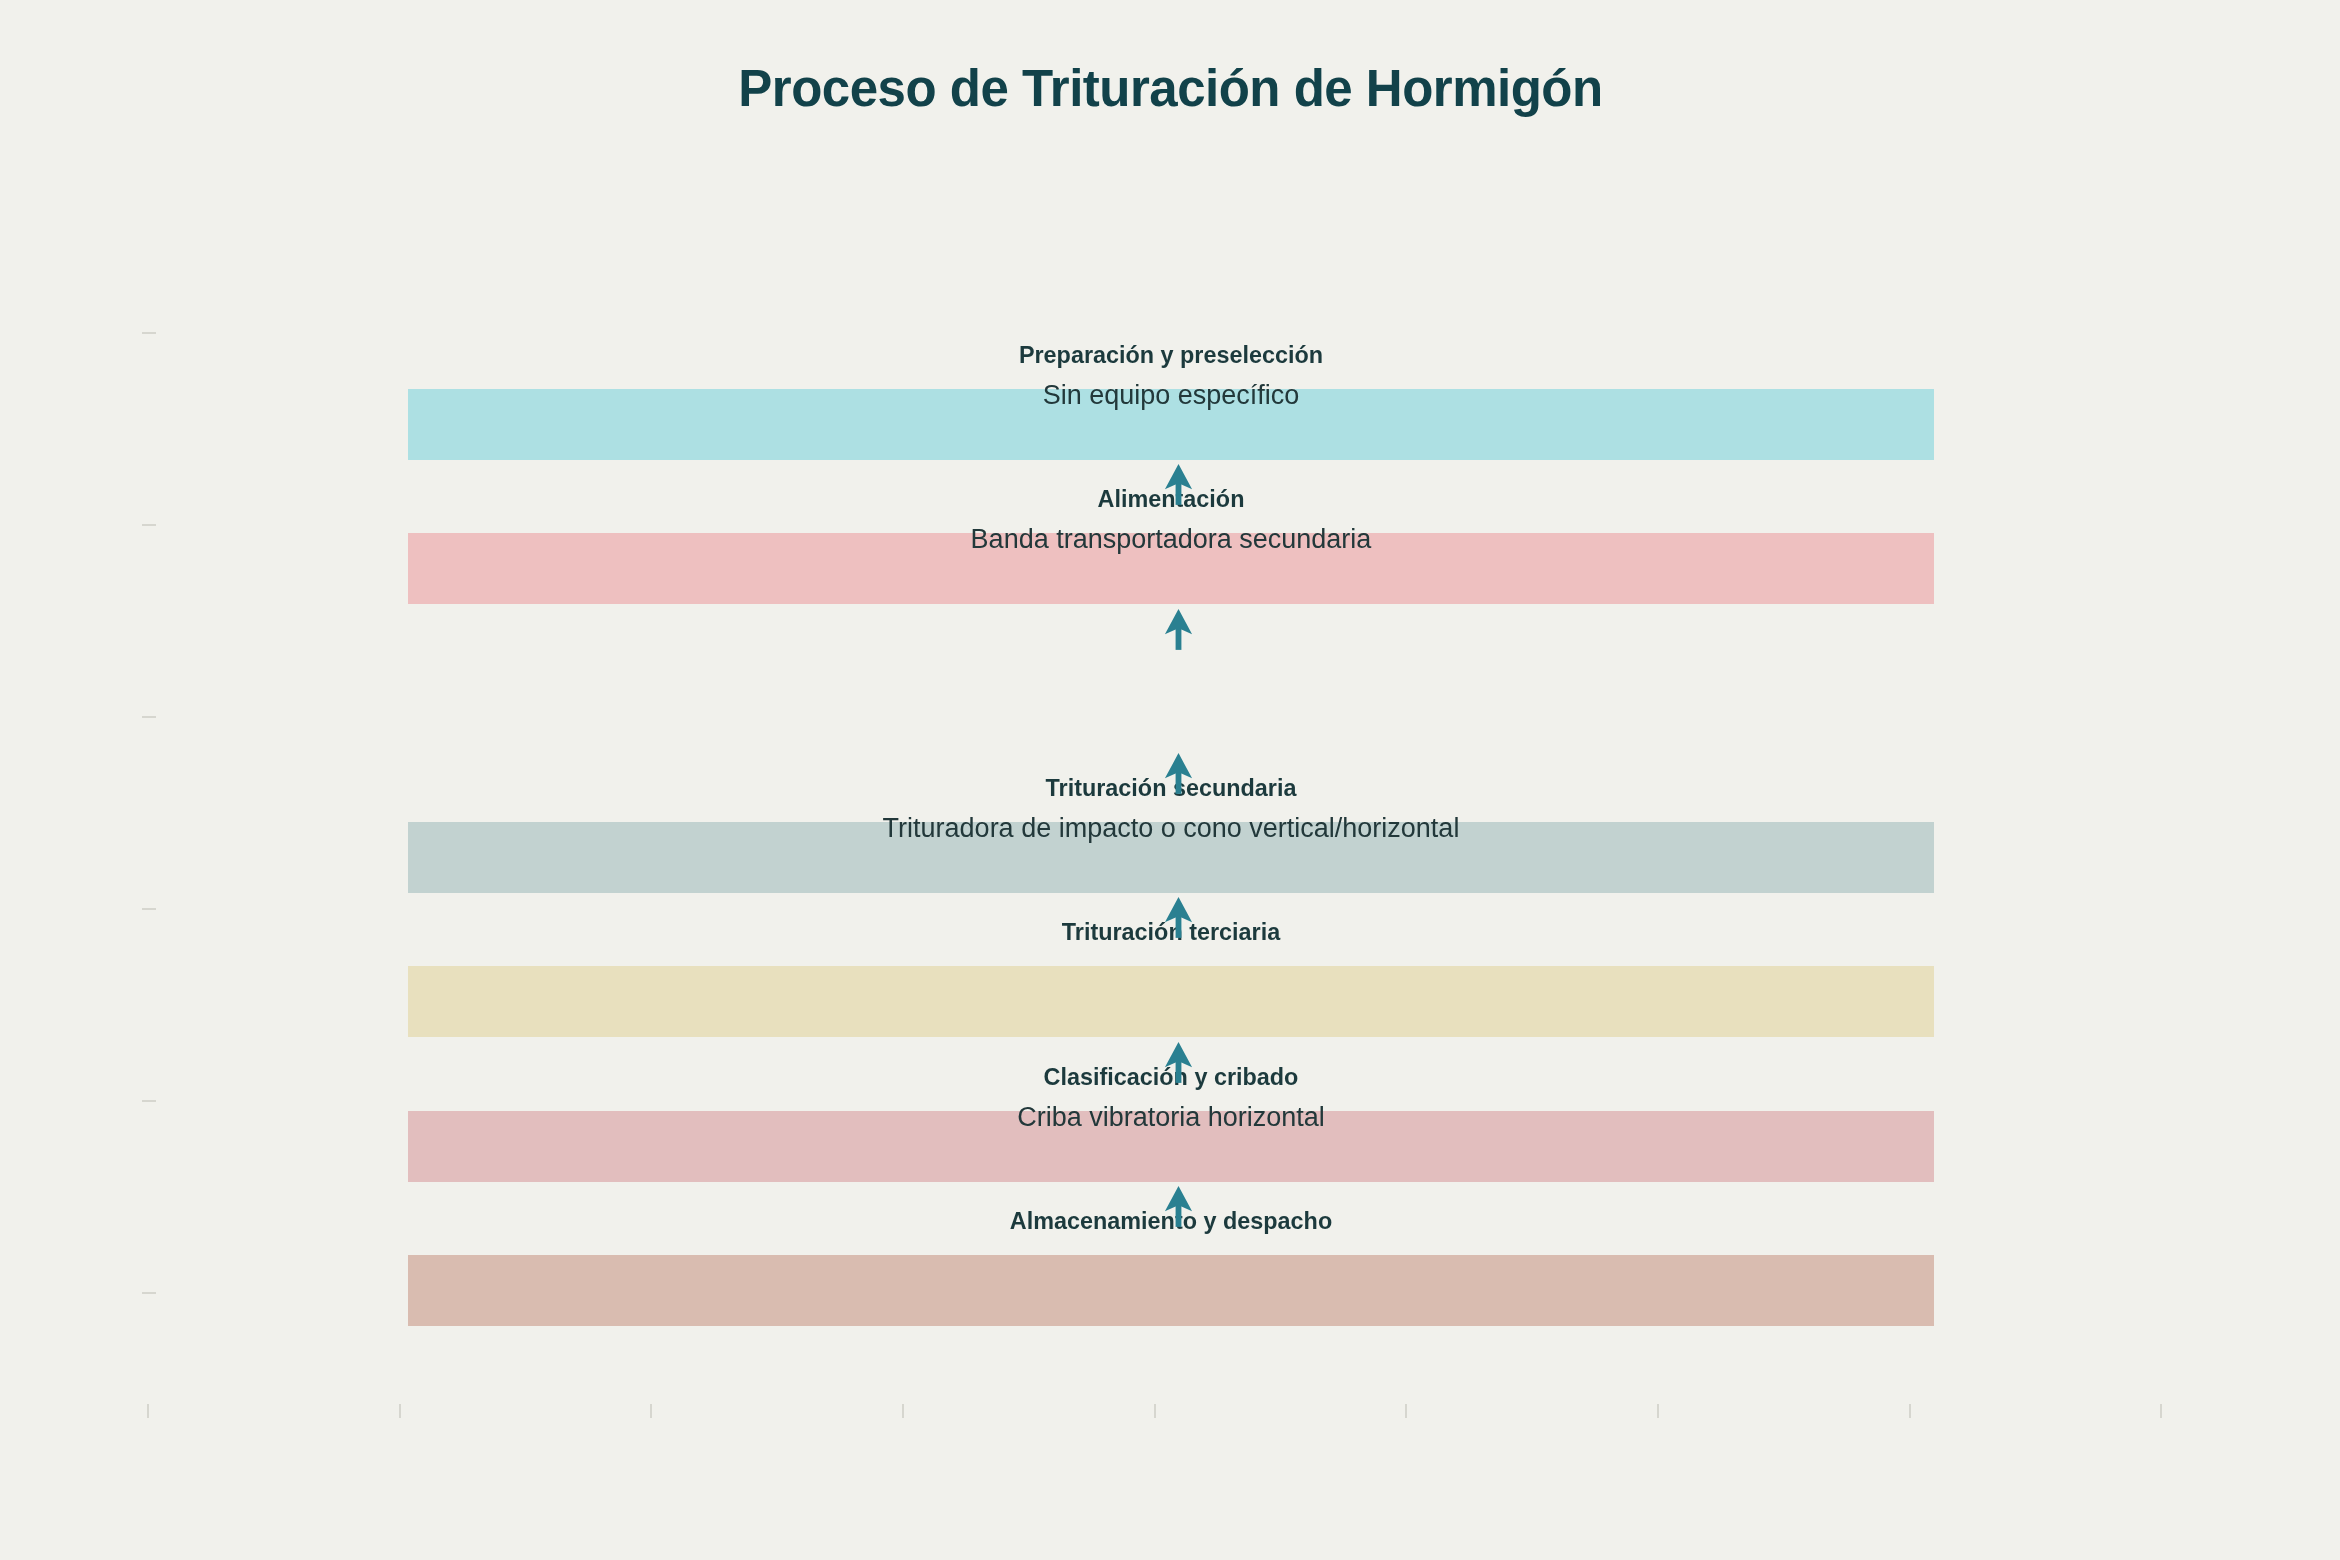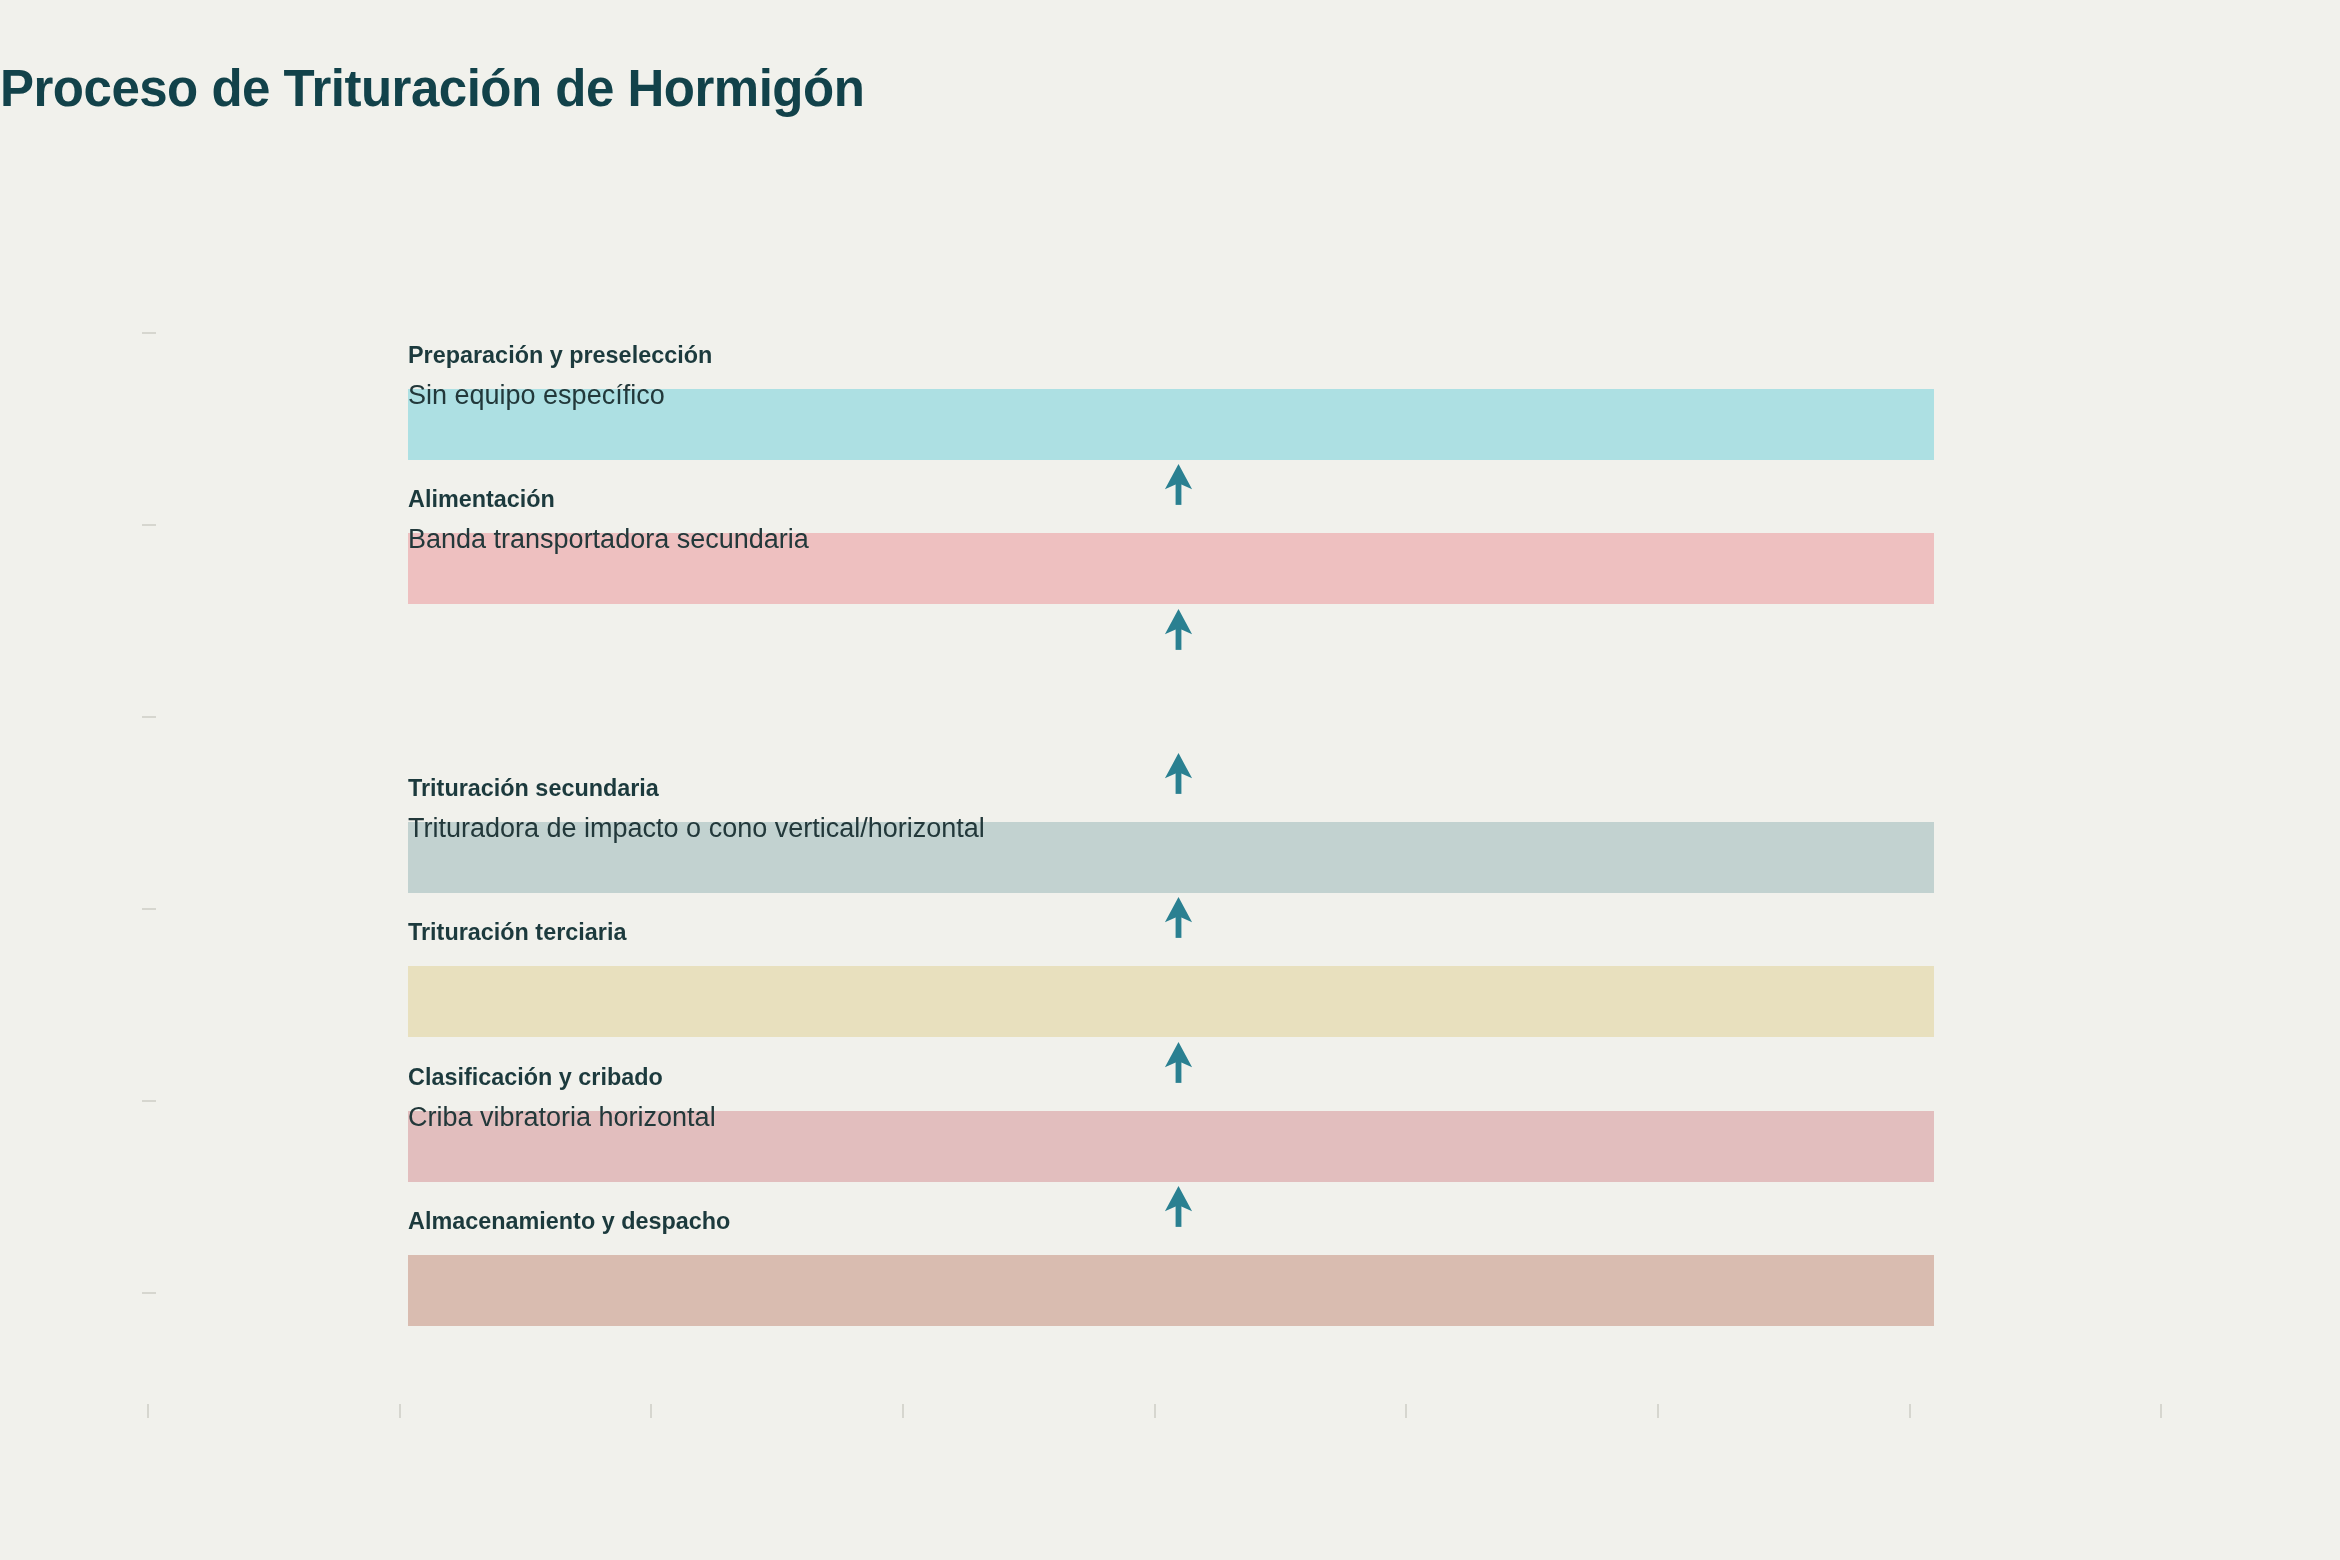--- a/index.html
+++ b/index.html
@@ -21,20 +21,21 @@
     width: 2341px;
     height: 1560px;
   }
 
   
   #chart-title {
     position: absolute;
     top: 59px;
     left: 0;
     width: 2341px;
+    text-align: center;
     font-size: 51px;
     font-weight: bold;
     color: #12424a;
     letter-spacing: -0.5px;
     white-space: nowrap;
   }
 
   
   .tick-y {
     position: absolute;
@@ -63,20 +64,21 @@
     position: absolute;
     left: 408px;
     width: 1526px;
     height: 71px;
     box-sizing: border-box;
   }
   .stage-label {
     position: absolute;
     left: 0;
     width: 100%;
+    text-align: center;
     white-space: nowrap;
     pointer-events: none;
   }
   .stage-title {
     top: -47px;
     font-size: 23.4px;
     font-weight: bold;
     color: #1c3a3d;
   }
   .stage-equip {

